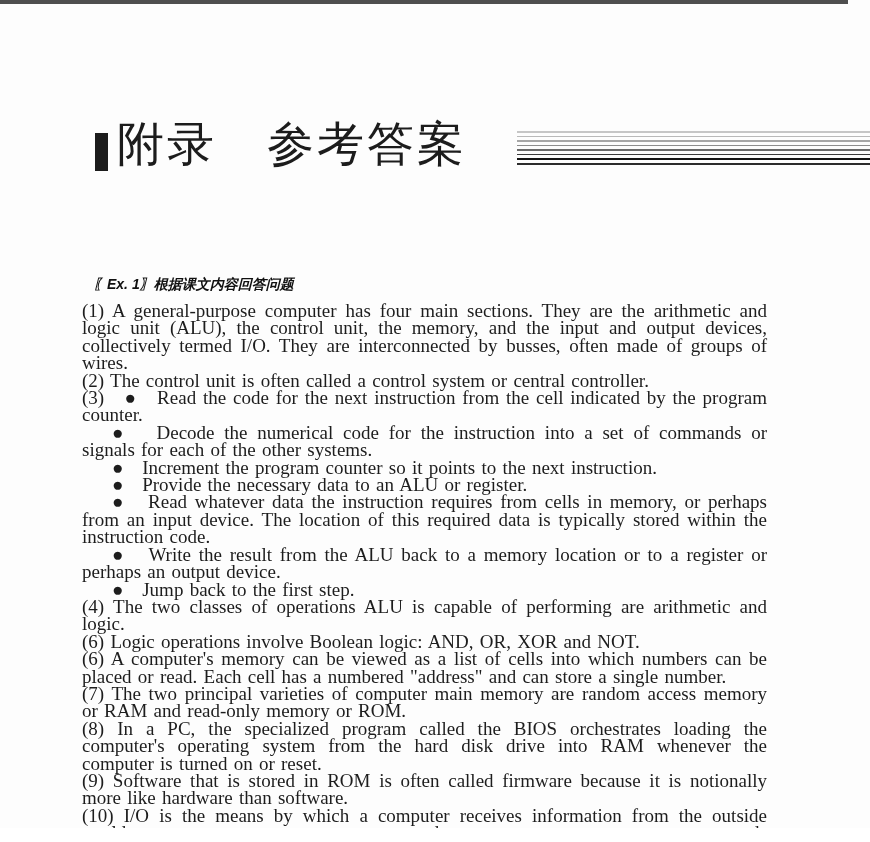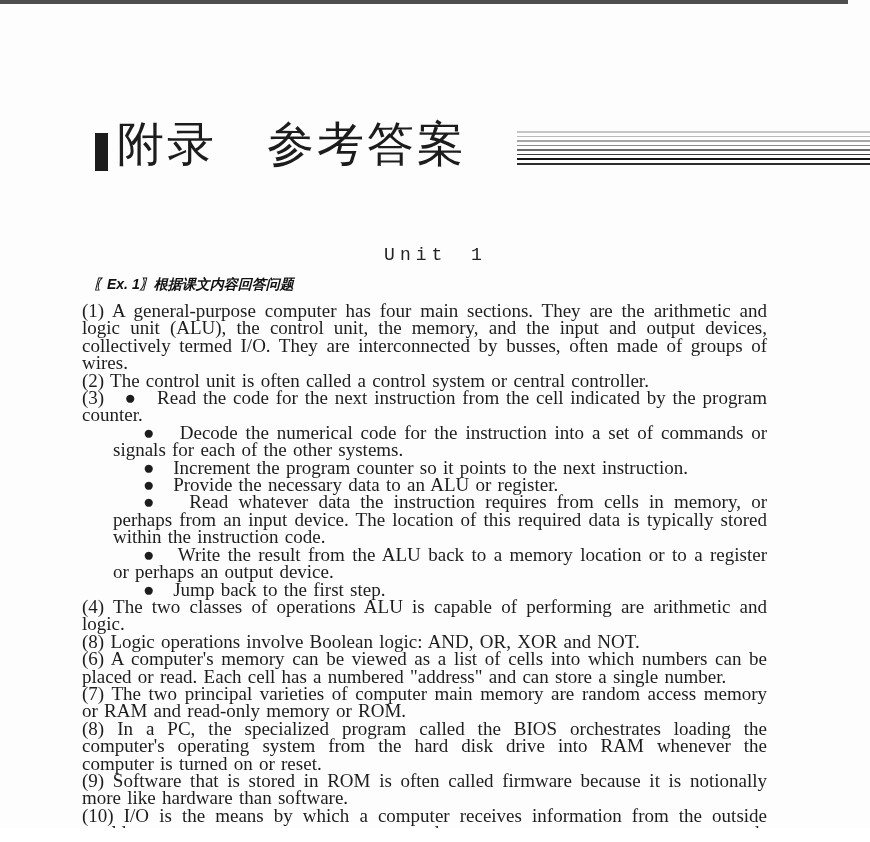--- a/index.html
+++ b/index.html
@@ -107,21 +107,20 @@
     font-size: 19px;
     line-height: 17.4px;
     text-align: justify;
   }
   .answers p {
     margin: 0;
     word-spacing: 1.5px;
   }
   .answers p.indent {
     text-indent: 30px;
-    margin-left: 31px;
   }
   .answers p.stretch-last {
     text-align-last: justify;
   }
 </style>
 </head>
 <body>
 
 <div class="page">
 
@@ -136,36 +135,35 @@
     <div class="line"></div>
     <div class="line"></div>
     <div class="line"></div>
     <div class="line"></div>
     <div class="line"></div>
     <div class="line"></div>
     <div class="line"></div>
     <div class="line"></div>
   </div>
 
-  <h2 class="unit-heading">Unit 1</h2>
 
   <h3 class="ex-heading">〖Ex. 1〗根据课文内容回答问题</h3>
 
   <div class="answers">
     <p>(1) A general-purpose computer has four main sections. They are the arithmetic and logic unit (ALU), the control unit, the memory, and the input and output devices, collectively termed I/O. They are interconnected by busses, often made of groups of wires.</p>
     <p>(2) The control unit is often called a control system or central controller.</p>
     <p>(3)&nbsp;&nbsp;&nbsp;●&nbsp;&nbsp;&nbsp;Read the code for the next instruction from the cell indicated by the program counter.</p>
     <p class="indent">●&nbsp;&nbsp;&nbsp;Decode the numerical code for the instruction into a set of commands or signals for each of the other systems.</p>
     <p class="indent">●&nbsp;&nbsp;&nbsp;Increment the program counter so it points to the next instruction.</p>
     <p class="indent">●&nbsp;&nbsp;&nbsp;Provide the necessary data to an ALU or register.</p>
     <p class="indent">●&nbsp;&nbsp;&nbsp;Read whatever data the instruction requires from cells in memory, or perhaps from an input device. The location of this required data is typically stored within the instruction code.</p>
     <p class="indent">●&nbsp;&nbsp;&nbsp;Write the result from the ALU back to a memory location or to a register or perhaps an output device.</p>
     <p class="indent">●&nbsp;&nbsp;&nbsp;Jump back to the first step.</p>
     <p>(4) The two classes of operations ALU is capable of performing are arithmetic and logic.</p>
-    <p>(8) Logic operations involve Boolean logic: AND, OR, XOR and NOT.</p>
+    <p>(6) Logic operations involve Boolean logic: AND, OR, XOR and NOT.</p>
     <p>(6) A computer's memory can be viewed as a list of cells into which numbers can be placed or read. Each cell has a numbered "address" and can store a single number.</p>
     <p>(7) The two principal varieties of computer main memory are random access memory or RAM and read-only memory or ROM.</p>
     <p>(8) In a PC, the specialized program called the BIOS orchestrates loading the computer's operating system from the hard disk drive into RAM whenever the computer is turned on or reset.</p>
     <p>(9) Software that is stored in ROM is often called firmware because it is notionally more like hardware than software.</p>
     <p class="stretch-last">(10) I/O is the means by which a computer receives information from the outside world and sends</p>
   </div>
 
 </div>
 
 </body></html>

